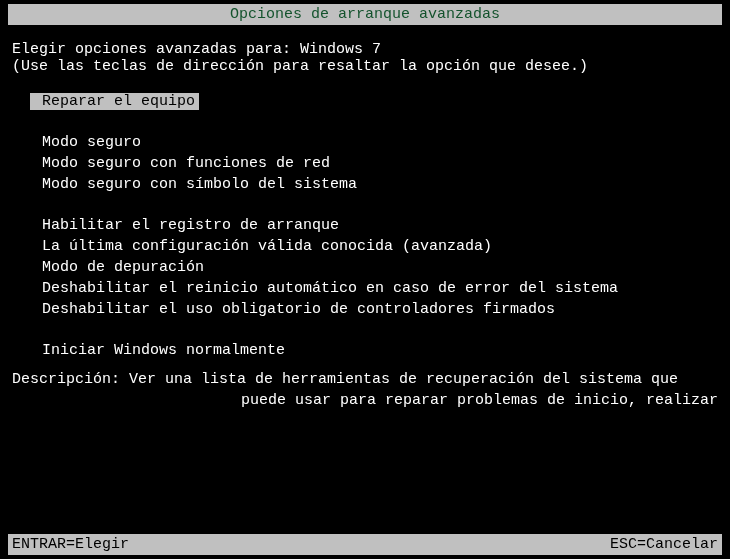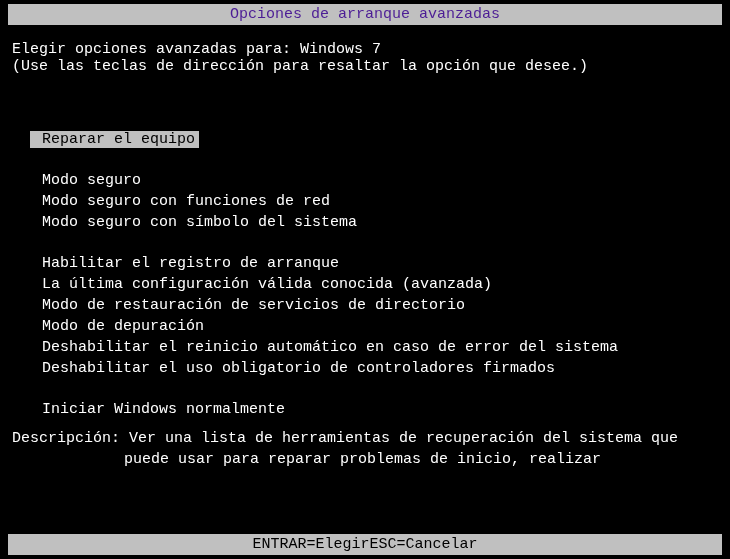--- a/index.html
+++ b/index.html
@@ -12,21 +12,21 @@
       color: #ffffff;
       font-family: 'Courier New', Consolas, monospace;
       font-size: 15px;
       width: 730px;
       height: 559px;
       position: relative;
       overflow: hidden;
     }
     .title-bar {
       background: #c0c0c0;
-      color: #4c1d95;
+      color: #14532d;
       text-align: center;
       padding: 2px 0;
       margin: 4px 8px 0 8px;
     }
     .content {
       padding: 16px 12px 0 12px;
     }
     .prompt-line {
     }
     .instruction-line {
@@ -38,48 +38,48 @@
     .menu-item {
       margin-bottom: 4px;
       padding-left: 12px;
     }
     .menu-item.selected {
       background: #c0c0c0;
       color: #000000;
       display: inline-block;
       padding: 0 4px 0 12px;
       margin-left: 0;
-      margin-top: 38px;
     }
     .group-spacer {
       height: 20px;
     }
     .description-block {
       padding: 8px 12px 8px 12px;
     }
     .description-label {
       display: inline;
     }
     .description-text {
       display: inline;
     }
     .description-continuation {
       padding-left: 112px;
       margin-top: 4px;
+      text-align: right;
     }
     .footer-bar {
       background: #c0c0c0;
       color: #000000;
       position: absolute;
       bottom: 4px;
       left: 8px;
       right: 8px;
       padding: 2px 4px;
       display: flex;
-      justify-content: center;
+      justify-content: space-between;
     }
     .os-name {
       color: #ffffff;
     }
   </style>
 </head>
 <body>
 
 <div class="title-bar">
   <span>Opciones de arranque avanzadas</span>
@@ -110,23 +110,20 @@
 
     <div class="group-spacer"></div>
 
     <div class="menu-item">
       <span>Habilitar el registro de arranque</span>
     </div>
     <div class="menu-item">
       <span>La última configuración válida conocida (avanzada)</span>
     </div>
     <div class="menu-item">
-      <span>Modo de restauración de servicios de directorio</span>
-    </div>
-    <div class="menu-item">
       <span>Modo de depuración</span>
     </div>
     <div class="menu-item">
       <span>Deshabilitar el reinicio automático en caso de error del sistema</span>
     </div>
     <div class="menu-item">
       <span>Deshabilitar el uso obligatorio de controladores firmados</span>
     </div>
 
     <div class="group-spacer"></div>

